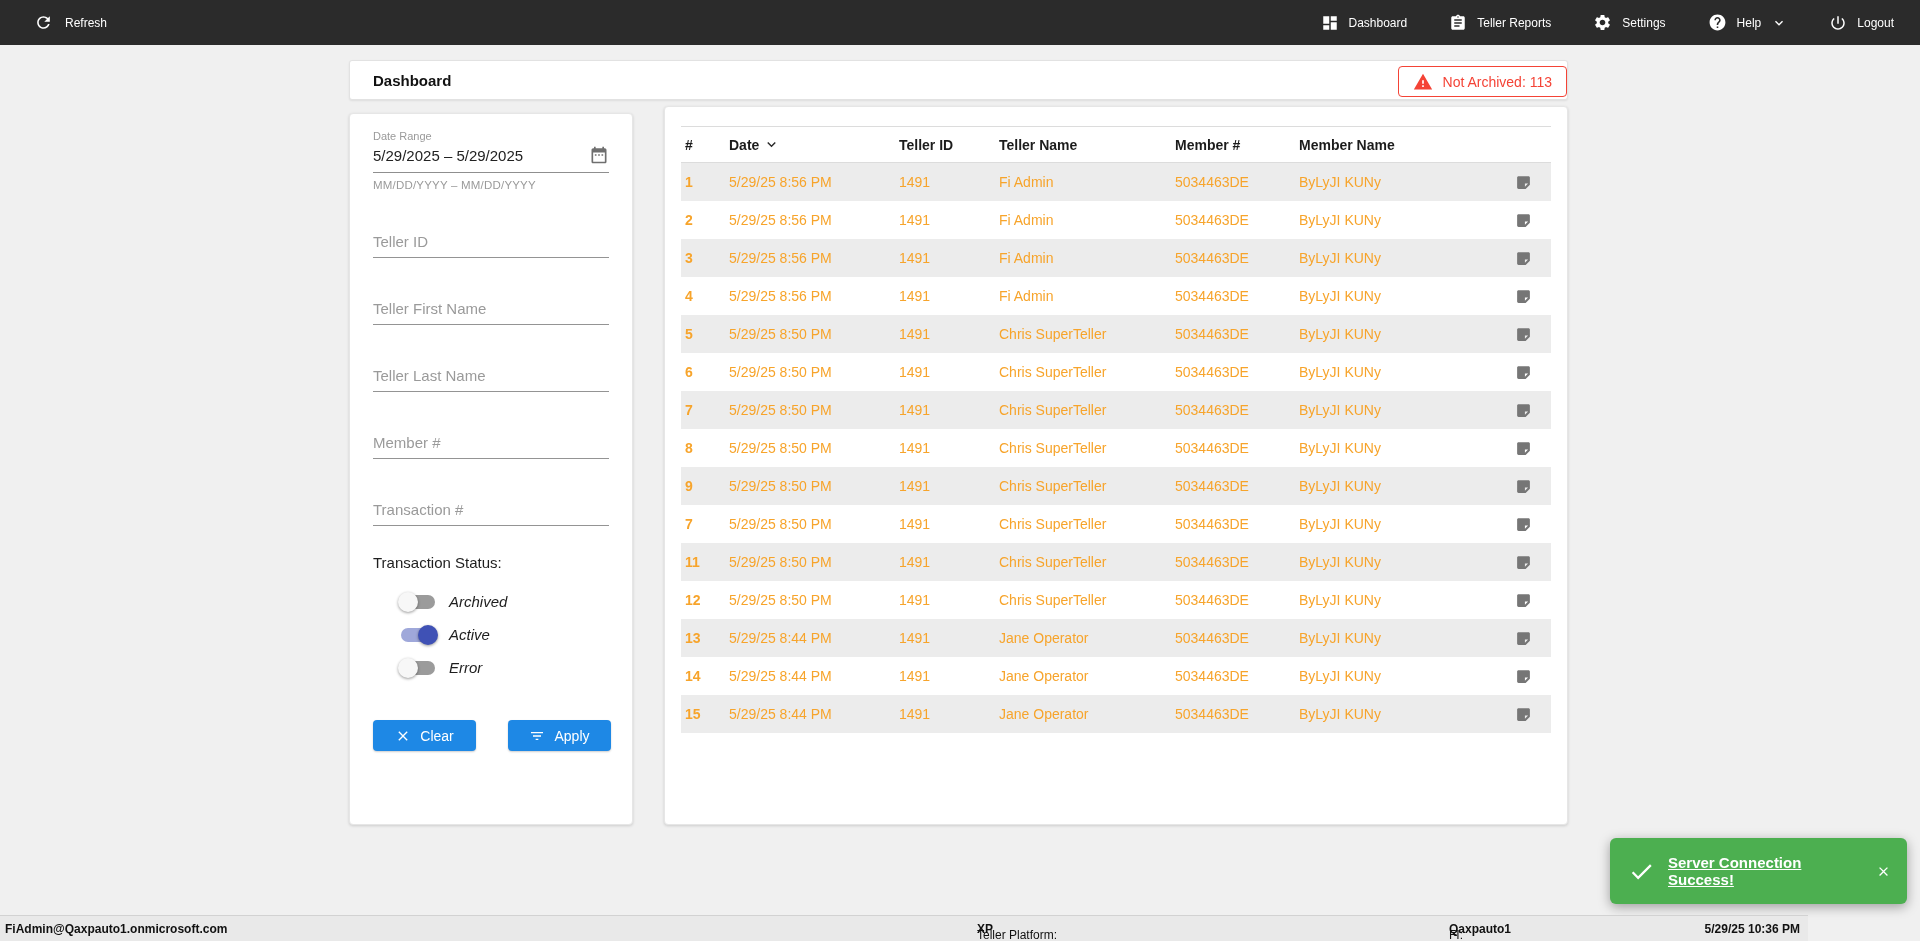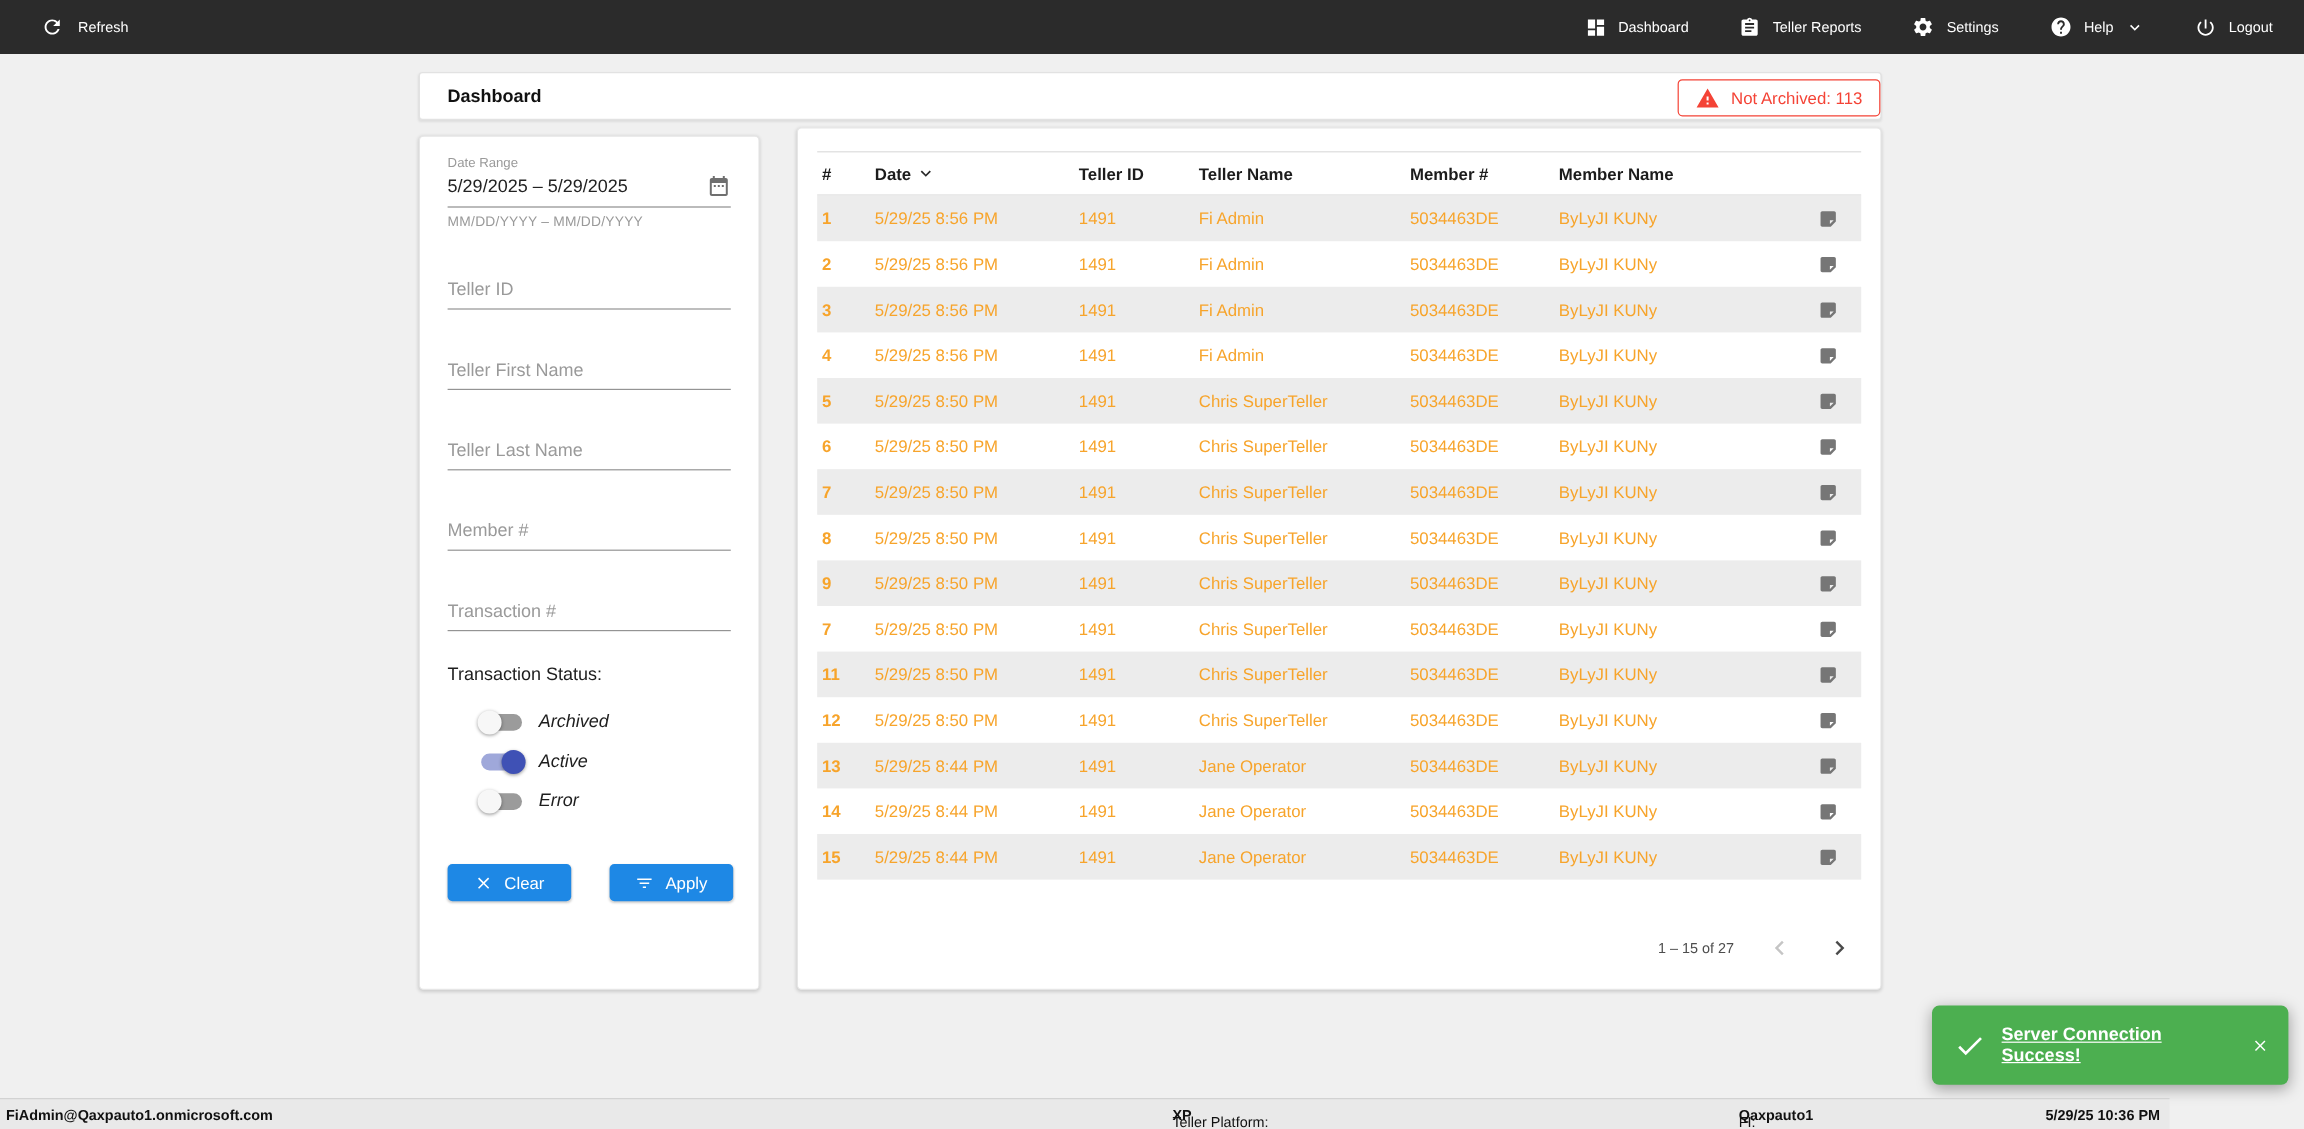--- a/index.html
+++ b/index.html
@@ -543,33 +543,20 @@
     <div class="c icon-c">
       <span class="note-icon">
         <svg width="17" height="17" viewBox="0 0 24 24">
               <path d="M19 3H5c-1.1 0-2 .9-2 2v14c0 1.1.9 2 2 2h10l6-6V5c0-1.1-.9-2-2-2zm-5 15v-4.5h4.5L14 18z"></path>
             </svg>
       </span>
     </div>
   </div>
 </div>
 
-  <div class="pagination">
-    <span>1 – 15 of 27</span>
-    <span class="pg-btn disabled">
-      <svg width="24" height="24" viewBox="0 0 24 24">
-          <path d="M15.41 7.41L14 6l-6 6 6 6 1.41-1.41L10.83 12z"></path>
-        </svg>
-    </span>
-    <span class="pg-btn">
-      <svg width="24" height="24" viewBox="0 0 24 24">
-          <path d="M10 6L8.59 7.41 13.17 12l-4.58 4.59L10 18l6-6z"></path>
-        </svg>
-    </span>
-  </div>
 </div>
 
 <div class="toast">
   <span>
     <svg width="27" height="27" viewBox="0 0 24 24">
         <path d="M9 16.17L4.83 12l-1.42 1.41L9 19 21 7l-1.41-1.41z"></path>
       </svg>
   </span>
   <span class="toast-msg">Server Connection Success!</span>
   <span class="toast-close">

